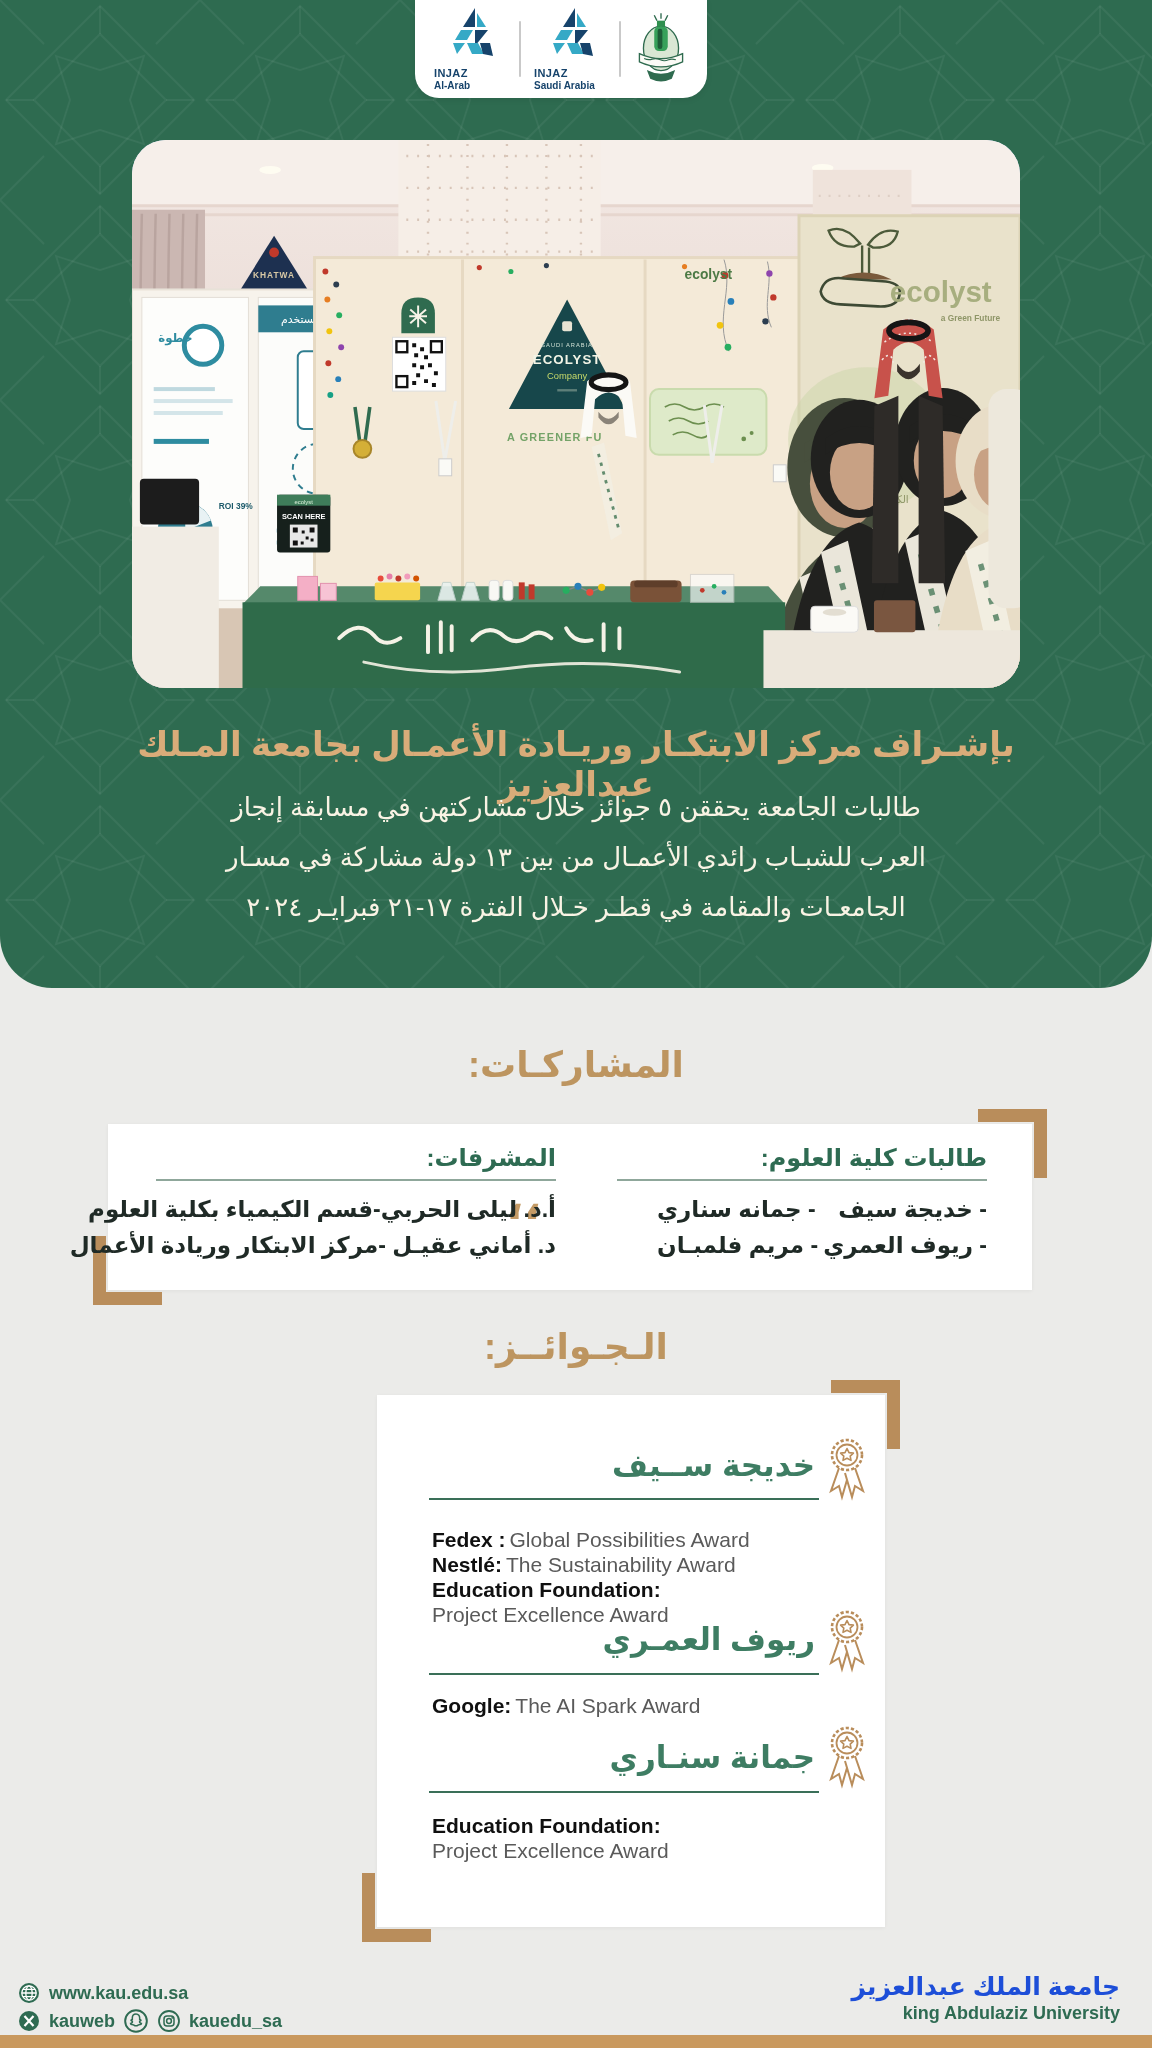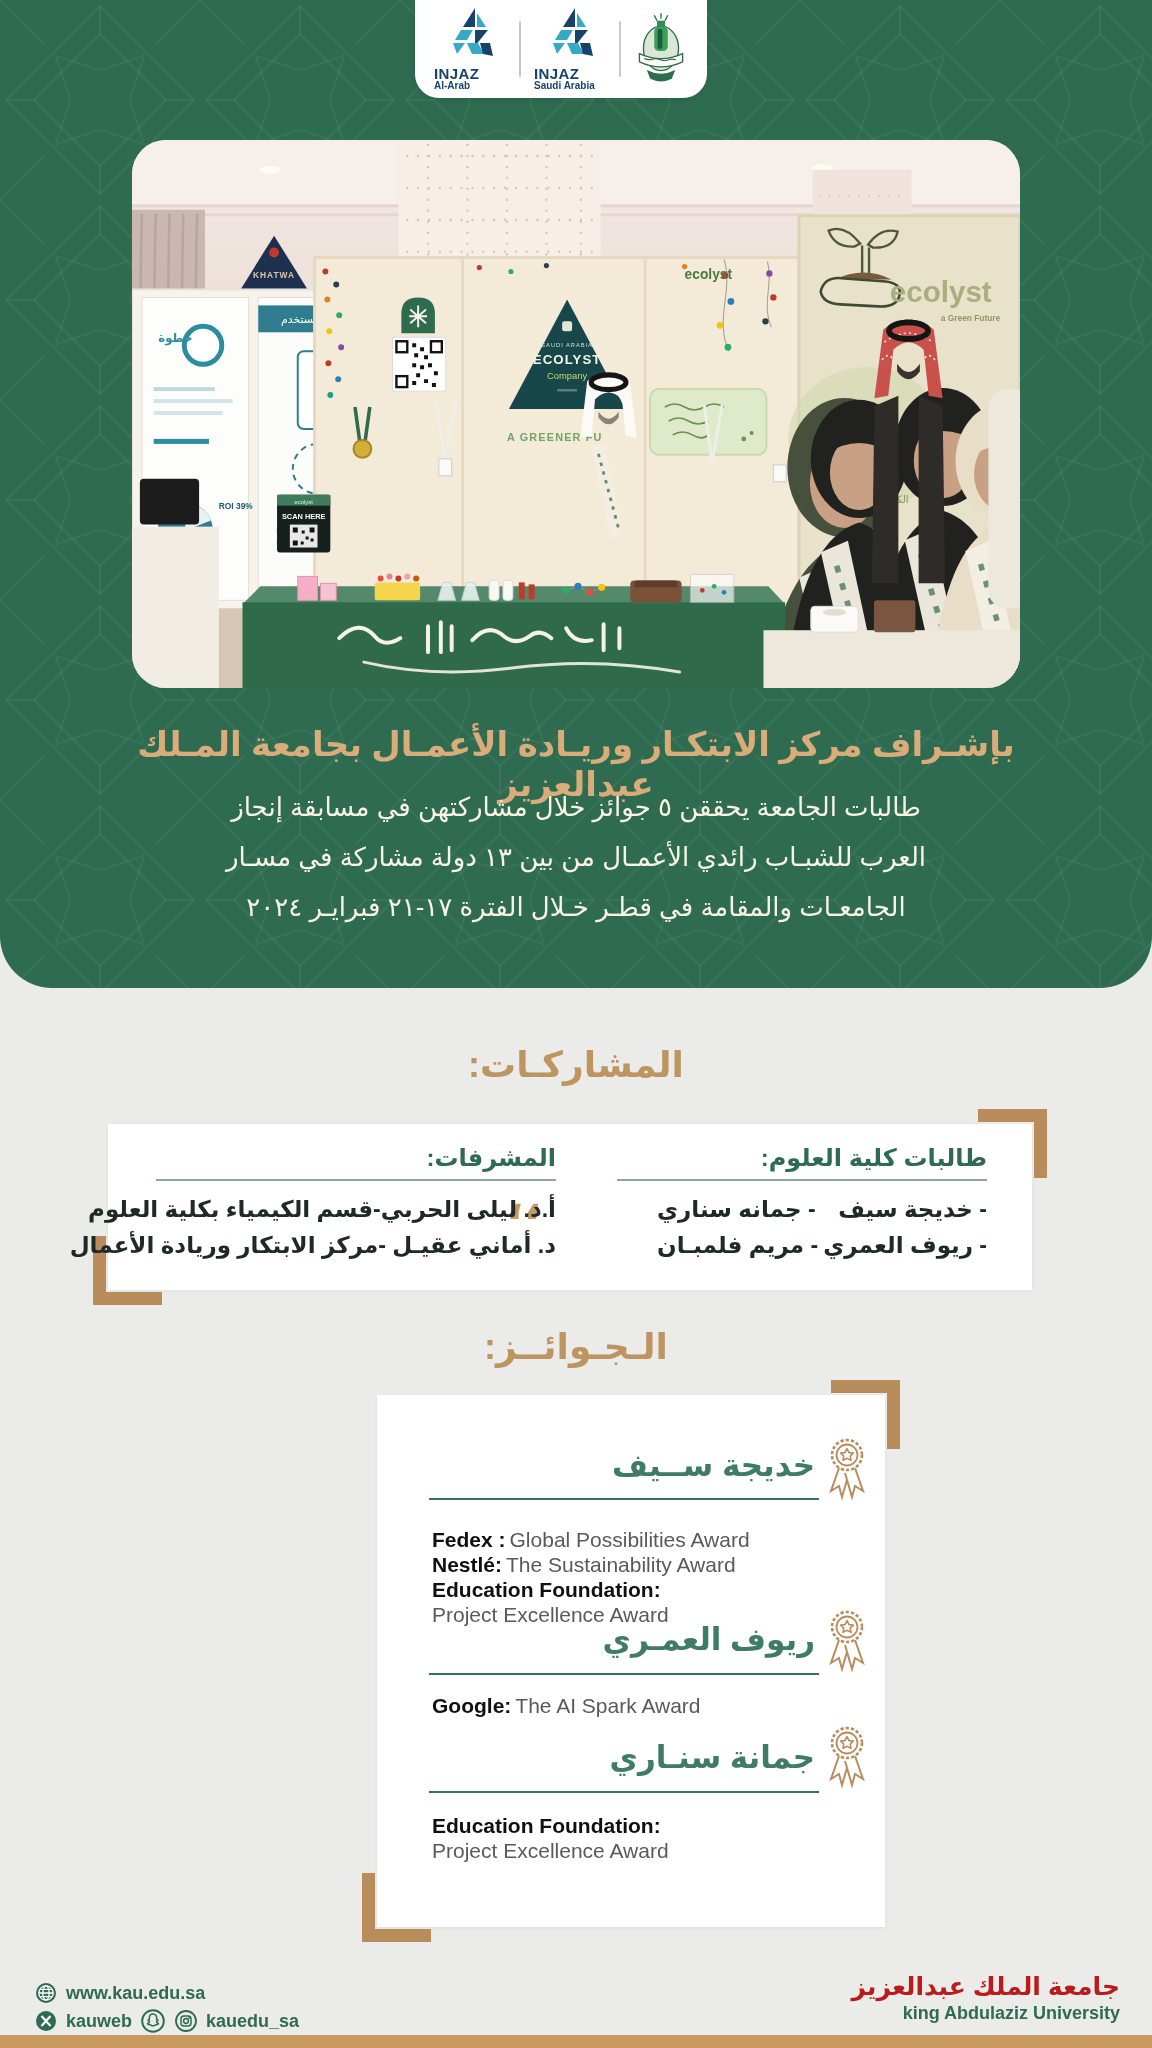--- a/index.html
+++ b/index.html
@@ -10,21 +10,21 @@
   .hero{position:absolute;top:0;left:0;width:1152px;height:988px;background:#2E6B50;
     border-radius:0 0 52px 52px;overflow:hidden;}
   .hero-pattern{position:absolute;top:0;left:0;}
 
   
   .logo-card{position:absolute;top:0;left:415px;width:292px;height:98px;background:#FFFFFF;
     border-radius:0 0 24px 24px;display:flex;align-items:center;justify-content:center;gap:13px;
     box-shadow:0 2px 6px rgba(0,0,0,.08);}
   .logo-block{display:flex;flex-direction:column;align-items:flex-start;width:72px;}
   .logo-block svg{display:block;margin-left:10px;}
-  .logo-word{font-size:15px;font-weight:bold;color:#16436B;letter-spacing:.4px;line-height:13px;margin-top:10px;}
+  .logo-word{font-size:11px;font-weight:bold;color:#16436B;letter-spacing:.4px;line-height:13px;margin-top:10px;}
   .logo-sub{font-size:10px;font-weight:bold;color:#16436B;line-height:11px;}
   .logo-div{width:2px;height:56px;background:#C9C9C9;border-radius:1px;}
 
   
   .photo-card{position:absolute;top:140px;left:132px;width:888px;height:548px;border-radius:34px;
     overflow:hidden;background:#0369a1;}
 
   
   .supervision{position:absolute;top:724px;left:60px;right:60px;text-align:center;direction:rtl;
     color:#D9AC79;font-size:34px;font-weight:bold;}
@@ -54,26 +54,26 @@
   
   .a-card{top:1395px;left:377px;width:508px;height:532px;}
   .a-name{position:absolute;right:70px;direction:rtl;color:#3E7D63;font-size:31px;font-weight:bold;}
   .a-medal{position:absolute;right:16px;width:44px;height:66px;}
   .a-rule{position:absolute;left:52px;right:66px;height:0;border-bottom:2px solid #3A6F58;}
   .a-lines{position:absolute;left:55px;font-size:21px;line-height:25px;color:#5A5A5A;}
   .a-lines b{color:#101010;}
   .a-lines .sp{margin-left:4px;}
 
   
-  .f-left{position:absolute;left:34px;top:1980px;}
+  .f-left{position:absolute;left:17px;top:1980px;}
   .f-row{display:flex;align-items:center;gap:8px;height:26px;}
   .f-row + .f-row{margin-top:2px;}
   .f-text{font-size:18px;font-weight:bold;color:#2E6B52;}
   .f-right{position:absolute;right:32px;top:1972px;text-align:right;}
-  .f-ar{font-size:25px;font-weight:bold;color:#b91c1c;direction:rtl;}
+  .f-ar{font-size:25px;font-weight:bold;color:#1d4ed8;direction:rtl;}
   .f-en{font-size:18px;font-weight:bold;color:#2E6B52;margin-top:2px;}
   .bottom-bar{position:absolute;bottom:0;left:0;width:1152px;height:13px;background:#C9995E;}
 </style>
 </head>
 <body>
 
 <div class="poster">
 
   <div class="hero">
     <svg class="hero-pattern" width="1152" height="988">

